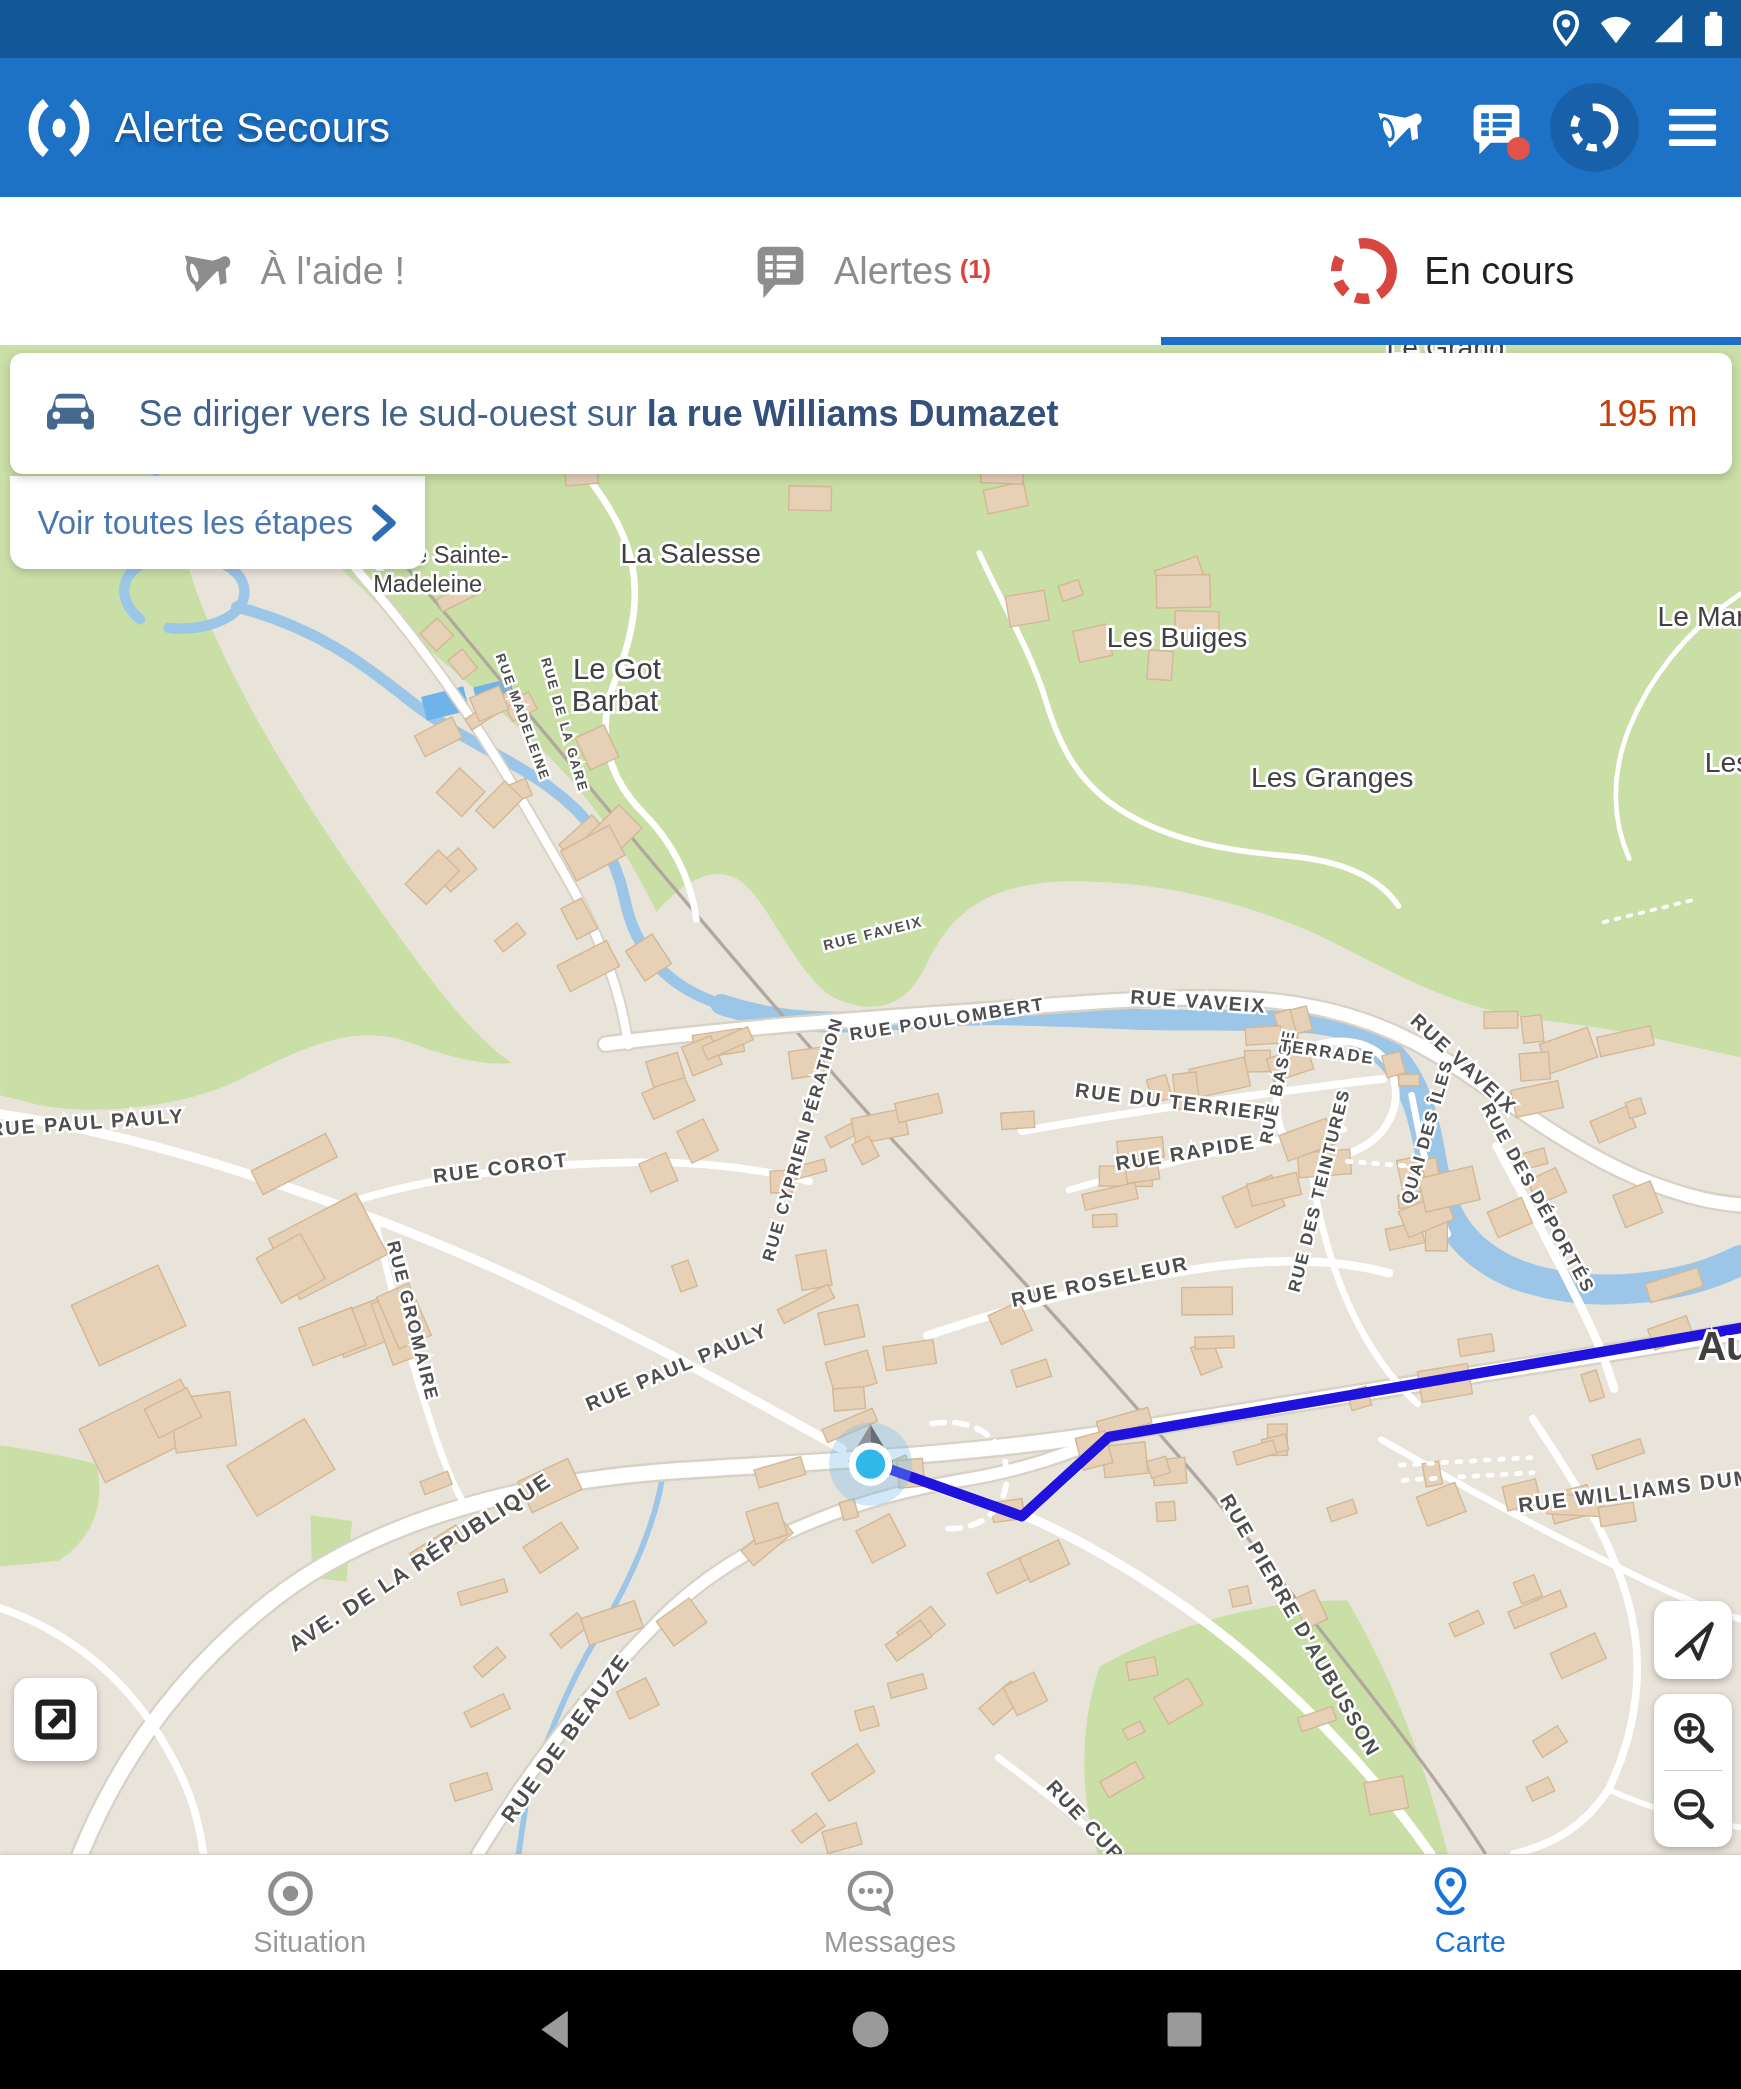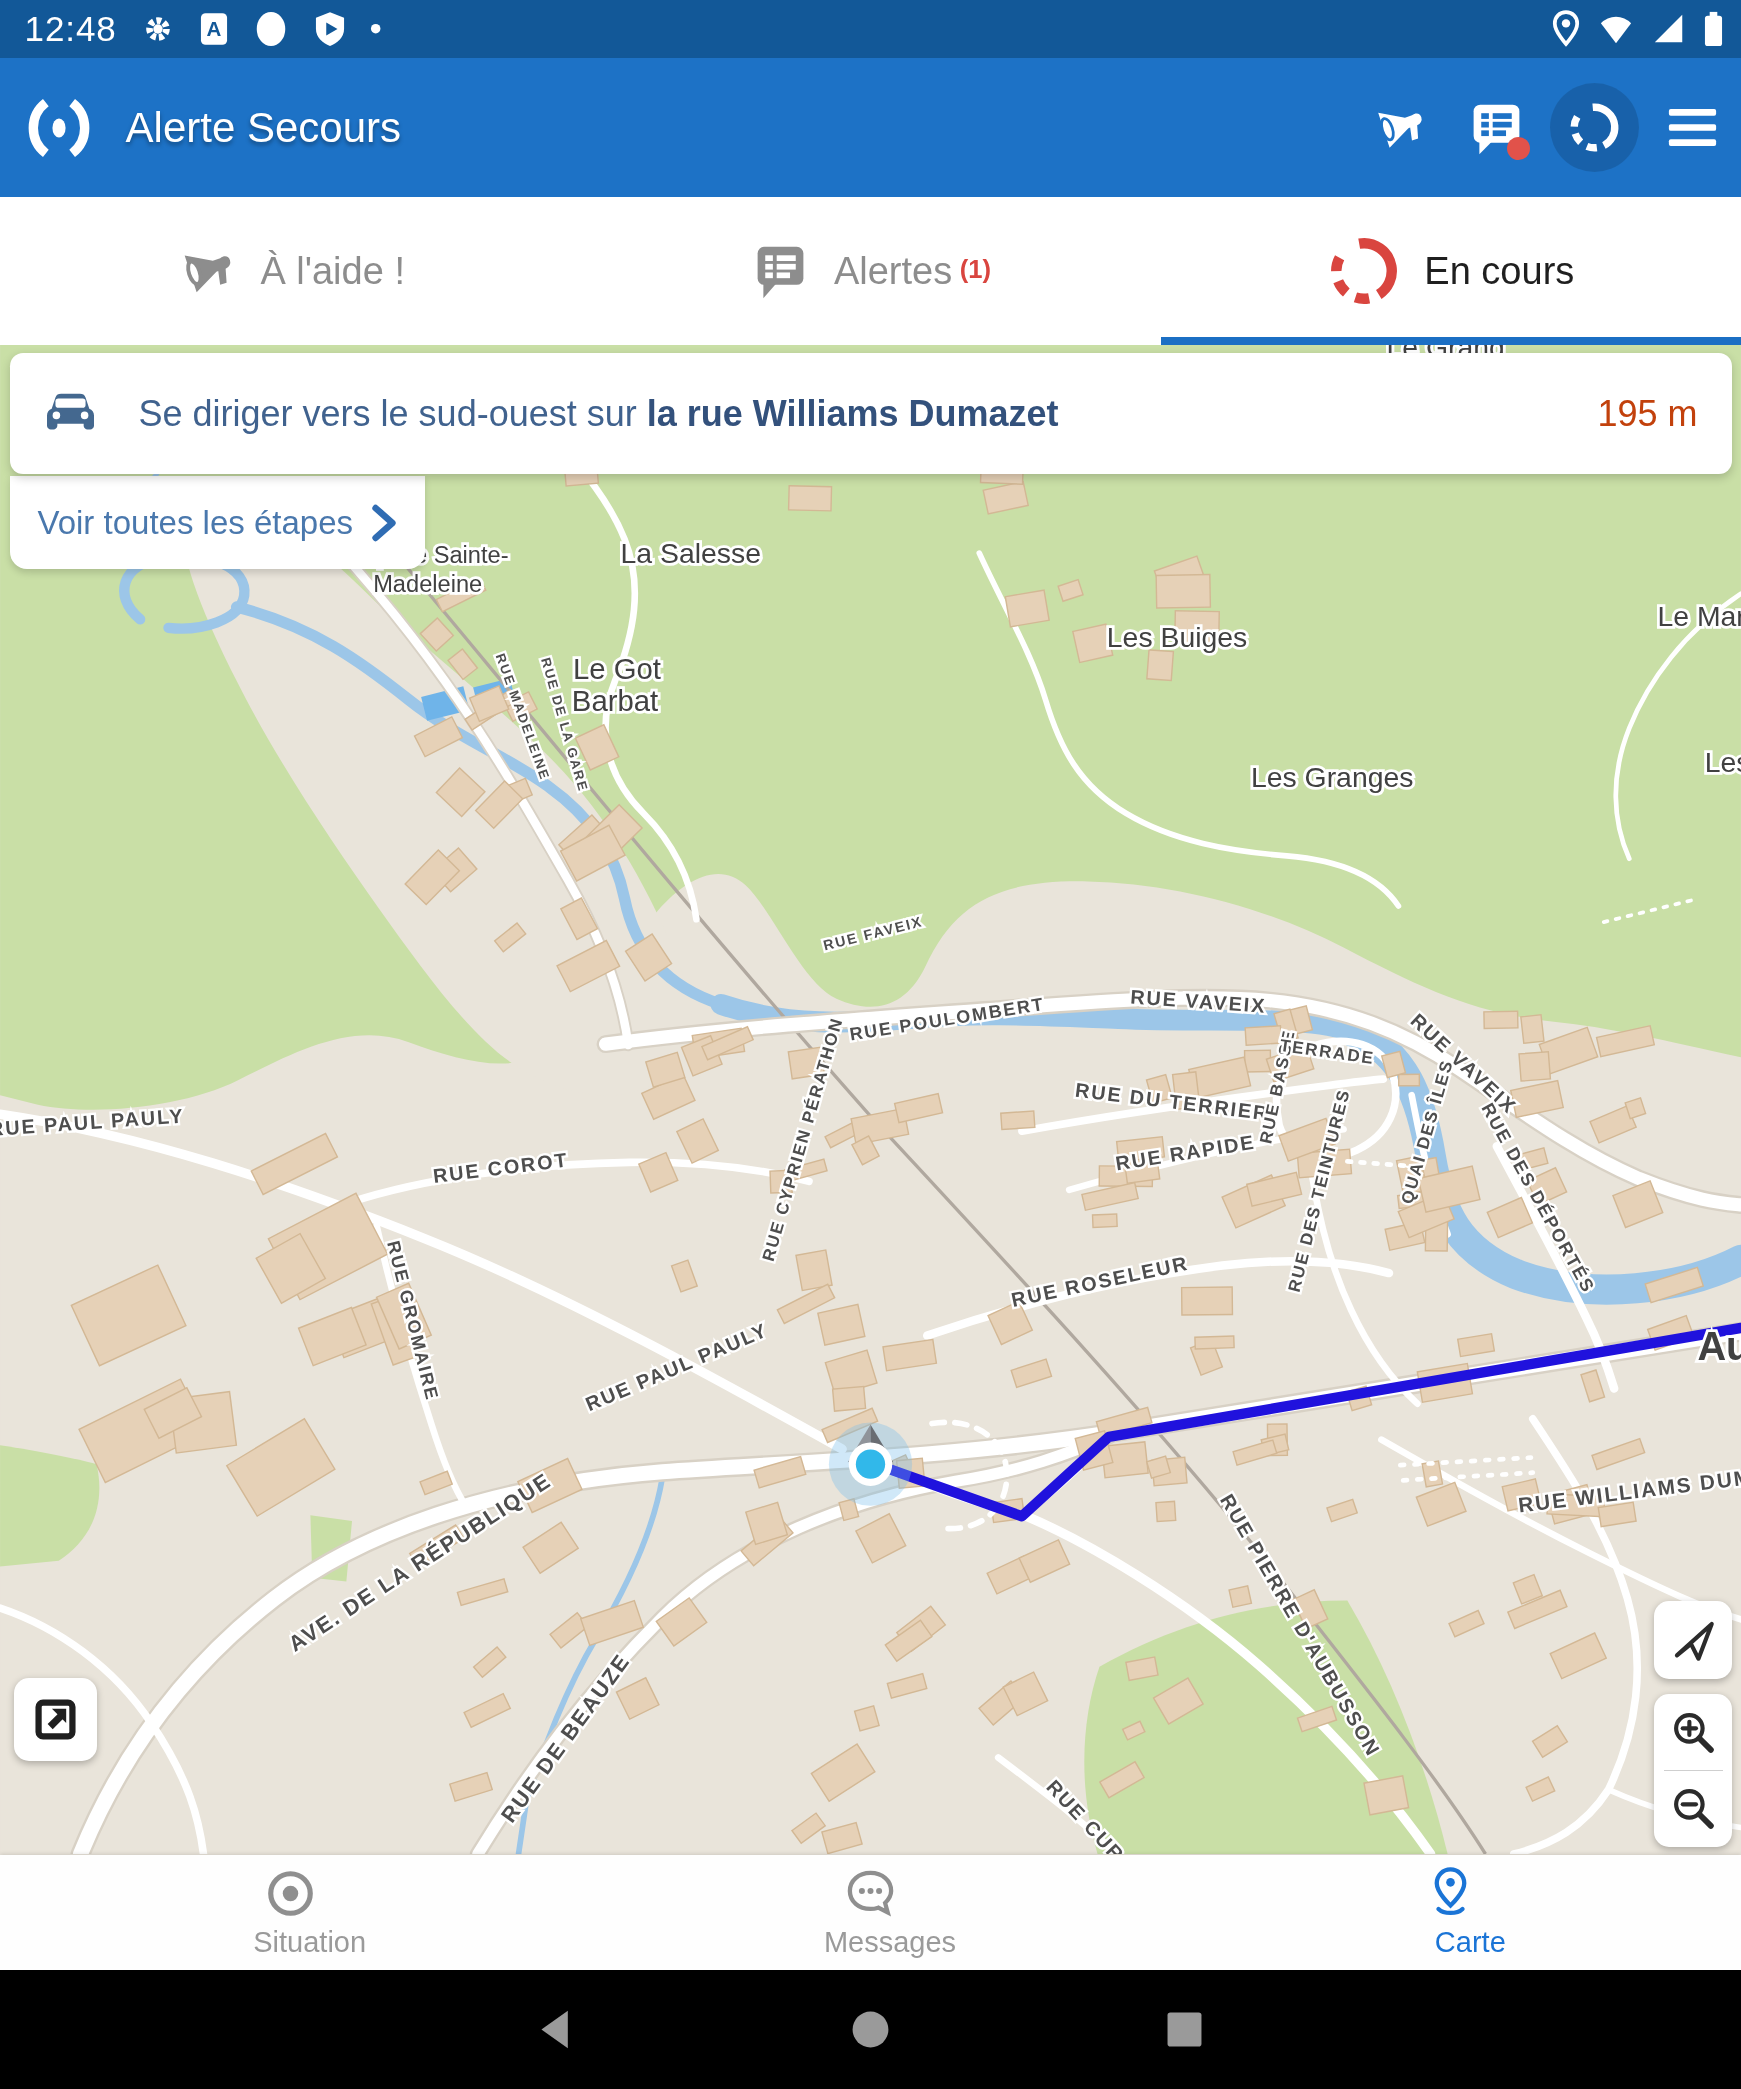--- a/index.html
+++ b/index.html
@@ -11,21 +11,21 @@
               display:flex;align-items:center;color:#fff;z-index:50;}
   .status-left{display:flex;align-items:center;gap:24.6px;padding-left:24.6px;}
   .status-time{font-size:35px;font-weight:400;letter-spacing:0.9px;}
   .status-right{margin-left:auto;display:flex;align-items:center;gap:17px;padding-right:17px;}
   .sicon{display:block;}
 
   
   .app-bar{position:absolute;left:0;top:58px;width:1741px;height:139px;background:#1d72c6;
            display:flex;align-items:center;z-index:50;}
   .app-logo{margin-left:24.6px;}
-  .app-title{color:#fff;font-size:42px;font-weight:500;margin-left:33px;
+  .app-title{color:#fff;font-size:42px;font-weight:500;margin-left:22px;
              text-shadow:0 2.8px 4.7px rgba(0,0,0,0.35);}
   .appbar-actions{margin-left:auto;display:flex;align-items:center;gap:0;}
   .abtn{width:98px;height:114px;display:flex;align-items:center;justify-content:center;position:relative;}
   .spinner-bg{position:absolute;width:89px;height:89px;border-radius:50%;background:rgba(0,0,0,0.14);}
   .chat-badge{position:absolute;right:15px;bottom:24.6px;width:23px;height:23px;border-radius:50%;background:#e1524a;}
 
   
   .tab-bar{position:absolute;left:0;top:197px;width:1741px;height:148px;background:#ffffff;
            display:flex;z-index:50;}
   .tab{flex:1;display:flex;align-items:center;justify-content:center;gap:23px;position:relative;}
@@ -83,41 +83,20 @@
   
   .android-bar{position:absolute;left:0;top:1970px;width:1741px;height:119px;background:#000;
                display:flex;align-items:center;justify-content:center;gap:265px;z-index:50;}
 </style>
 </head>
 <body>
 
 <div class="screen">
 
   <div class="status-bar">
-    <div class="status-left">
-      <span class="status-time">12:48</span>
-      <svg class="sicon" width="34" height="34" viewBox="0 0 36 36">
-        <circle cx="18" cy="18" r="9" fill="none" stroke="#fff" stroke-width="7" stroke-dasharray="5 3.1"></circle>
-        <circle cx="18" cy="18" r="5" fill="#fff"></circle>
-      </svg>
-      <svg class="sicon" width="28" height="34" viewBox="0 0 30 36">
-        <rect x="1" y="1" width="28" height="34" rx="5" fill="#fff"></rect>
-        <text x="15" y="25" text-anchor="middle" font-size="22" font-weight="bold" fill="#125898" font-family="Liberation Sans, sans-serif">A</text>
-      </svg>
-      <svg class="sicon" width="38" height="38" viewBox="0 0 40 40">
-        <ellipse cx="20" cy="20" rx="15" ry="18" fill="#fff"></ellipse>
-      </svg>
-      <svg class="sicon" width="30" height="36" viewBox="0 0 32 38">
-        <path d="M16 1 L31 7 V19 C31 28 24 34 16 37 C8 34 1 28 1 19 V7 Z" fill="#fff"></path>
-        <polygon points="12,12 12,26 24,19" fill="#125898"></polygon>
-      </svg>
-      <svg class="sicon" width="11.4" height="11.4" viewBox="0 0 12 12">
-        <circle cx="6" cy="6" r="5" fill="#fff"></circle>
-      </svg>
-    </div>
     <div class="status-right">
       <svg class="sicon" width="28" height="38" viewBox="0 0 30 40">
         <path d="M15 2 C8 2 3 7 3 14 C3 23 15 36 15 36 S27 23 27 14 C27 7 22 2 15 2 Z" fill="none" stroke="#fff" stroke-width="4"></path>
         <circle cx="15" cy="14" r="4.5" fill="#fff"></circle>
       </svg>
       <svg class="sicon" width="38" height="34" viewBox="0 0 40 36">
         <path d="M4 12 A22 22 0 0 1 36 12 L20 33 Z" fill="#fff"></path>
       </svg>
       <svg class="sicon" width="34" height="34" viewBox="0 0 36 36">
         <polygon points="3,32 32,32 32,3" fill="#fff"></polygon>

